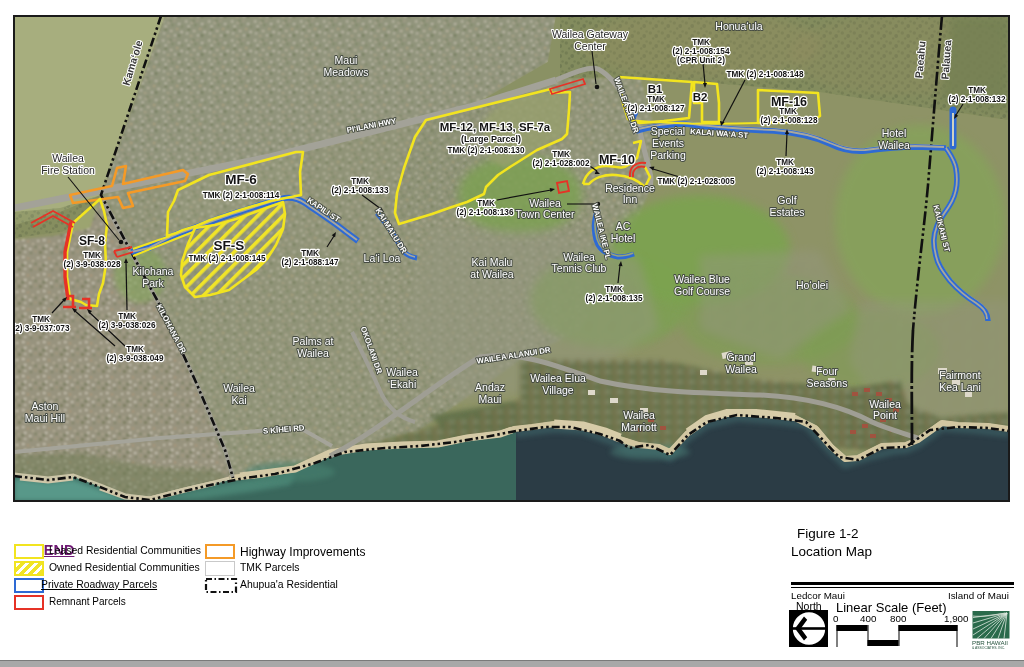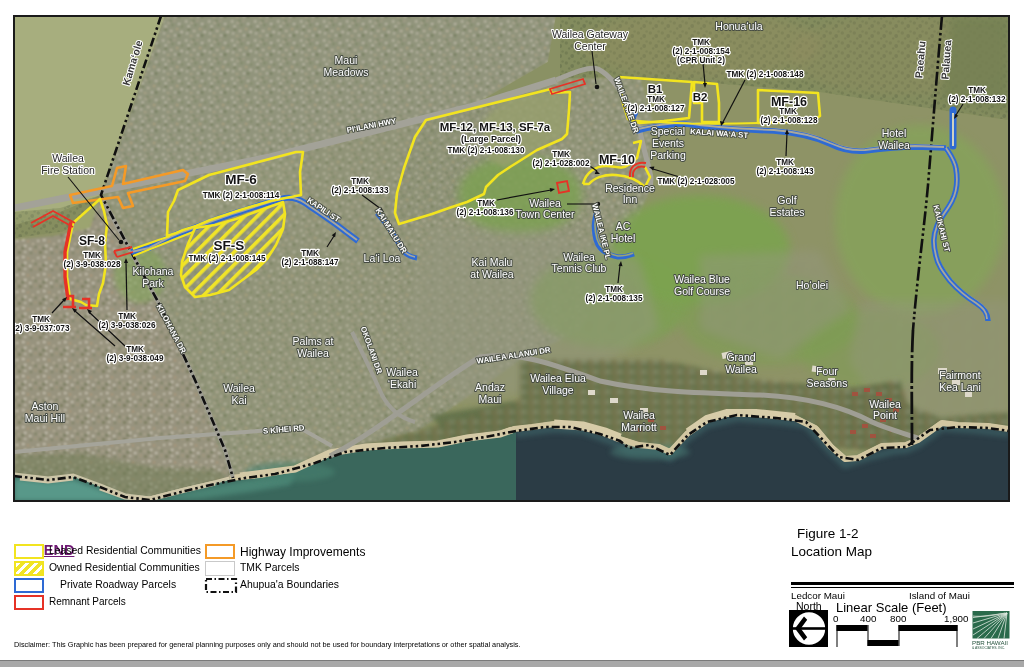--- a/index.html
+++ b/index.html
@@ -458,55 +458,54 @@
 <div class="abs" style="left:14px;top:544px;width:26px;height:11px;border:2.4px solid #f2e41f;background:#fff;"></div>
 
 <div class="abs" style="left:49px;top:545px;font-size:10.4px;color:#000;">Leased Residential Communities</div>
 
 <div class="abs" style="left:14px;top:561px;width:26px;height:11px;border:2.4px solid #f2e41f;background:repeating-linear-gradient(135deg,#fff 0,#fff 3px,#f0e428 3px,#f0e428 6.5px);"></div>
 
 <div class="abs" style="left:49px;top:562px;font-size:10.4px;color:#000;">Owned Residential Communities</div>
 
 <div class="abs" style="left:14px;top:578px;width:26px;height:11px;border:2.4px solid #2e6ad4;background:#fff;"></div>
 
-<div class="abs" style="left:60px;top:579px;font-size:10.4px;color:#000;">Private Roadway Parcels</div>
+<div class="abs" style="left:41px;top:579px;font-size:10.4px;color:#000;text-decoration:underline;">Private Roadway Parcels</div>
 
 <div class="abs" style="left:14px;top:595px;width:26px;height:11px;border:2.4px solid #e63226;background:#fff;"></div>
 
 <div class="abs" style="left:49px;top:596px;font-size:10px;color:#000;">Remnant Parcels</div>
 
 <div class="abs" style="left:205px;top:544px;width:26px;height:11px;border:2.4px solid #f49a27;background:#fff;"></div>
 
 <div class="abs" style="left:240px;top:545px;font-size:12px;color:#000;">Highway Improvements</div>
 
 <div class="abs" style="left:205px;top:561px;width:28px;height:13px;border:1.2px solid #c9c9c9;background:#fff;"></div>
 
 <div class="abs" style="left:240px;top:562px;font-size:10.4px;color:#000;">TMK Parcels</div>
 
 <svg class="abs" style="left:204px;top:577px" width="34" height="18">
       <rect x="2" y="2" width="30" height="13" fill="#fff" stroke="#111" stroke-width="2.2" stroke-dasharray="6 2.5 1.5 2.5"></rect>
     </svg>
 
-<div class="abs" style="left:240px;top:579px;font-size:10.4px;color:#000;">Ahupua'a Boundaries</div>
-
-
-<div class="abs" style="left:14px;top:640px;font-size:7.3px;color:#000;">Disclaimer: This Graphic has been prepared for general planning purposes only and should not be used for boundary interpretations or other spatial analysis.</div>
+<div class="abs" style="left:240px;top:579px;font-size:10.4px;color:#000;">Ahupua'a Residential</div>
+
+
 
 <div class="abs" style="left:791px;top:526px;font-size:13.5px;color:#000;margin-left:6px;">Figure 1-2</div>
 
 <div class="abs" style="left:791px;top:544px;font-size:13.5px;color:#000;">Location Map</div>
 
 
 <div class="abs" style="left:791px;top:582px;width:223px;height:3.2px;background:#000;"></div>
 
 <div class="abs" style="left:791px;top:586.8px;width:223px;height:1.6px;background:#000;"></div>
 
 <div class="abs" style="left:791px;top:590px;font-size:9.8px;color:#000;">Ledcor Maui</div>
 
-<div class="abs" style="left:909px;top:590px;width:100px;font-size:9.8px;color:#000;">Island of Maui</div>
+<div class="abs" style="left:909px;top:590px;width:100px;text-align:right;font-size:9.8px;color:#000;">Island of Maui</div>
 
 <div class="abs" style="left:796px;top:600px;font-size:10.5px;color:#000;">North</div>
 
 <svg class="abs" style="left:789px;top:610px" width="39" height="37" viewBox="0 0 39 37">
   <rect width="39" height="37" fill="#000"></rect>
   <circle cx="20" cy="18.5" r="16.2" fill="#fff"></circle>
   <rect x="0" y="17.2" width="39" height="2.6" fill="#000"></rect>
   <polygon points="15,6.5 6,18.5 15,30.5 18.2,27.3 11.8,18.5 18.2,9.7" fill="#000"></polygon>
 </svg>
 

